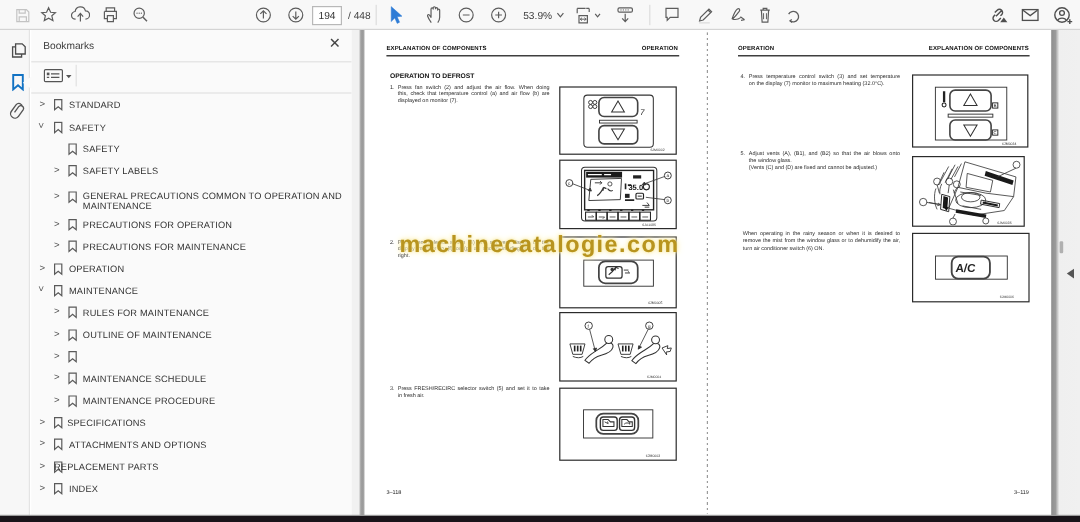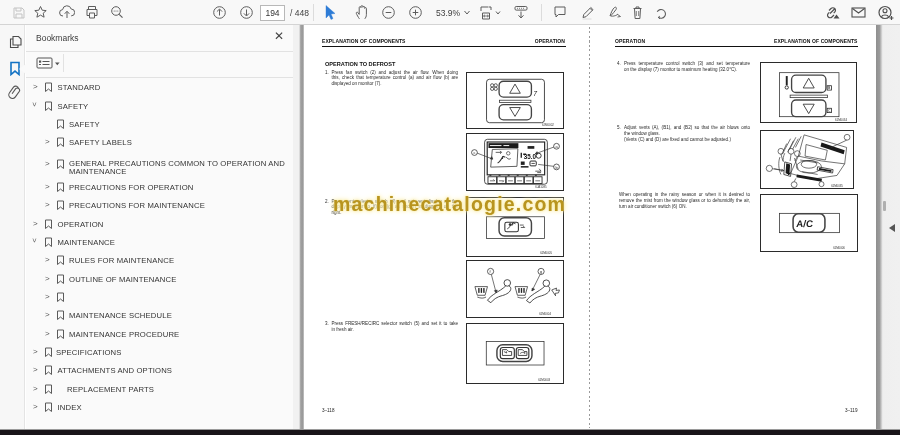--- a/index.html
+++ b/index.html
@@ -328,21 +328,21 @@
   <svg class="bmi" style="left:18px" width="9" height="11" viewBox="0 0 9 11">
           <path d="M1.5 1 h6 v8.5 l-3 -2.5 l-3 2.5 z" fill="none" stroke="#5a5a5a" stroke-width="1"></path>
         </svg>
   <span class="btxt" style="left:31.5px">ATTACHMENTS AND OPTIONS</span>
 </div>
 <div class="row" style="top:354.6px; left:0px; width:267px">
   <span class="chev" style="left:7px">&gt;</span>
   <svg class="bmi" style="left:18px" width="9" height="11" viewBox="0 0 9 11">
           <path d="M1.5 1 h6 v8.5 l-3 -2.5 l-3 2.5 z" fill="none" stroke="#5a5a5a" stroke-width="1"></path>
         </svg>
-  <span class="btxt" style="left:41px">REPLACEMENT PARTS</span>
+  <span class="btxt" style="left:19px">REPLACEMENT PARTS</span>
 </div>
 <div class="row" style="top:373.0px; left:0px; width:267px">
   <span class="chev" style="left:7px">&gt;</span>
   <svg class="bmi" style="left:18px" width="9" height="11" viewBox="0 0 9 11">
           <path d="M1.5 1 h6 v8.5 l-3 -2.5 l-3 2.5 z" fill="none" stroke="#5a5a5a" stroke-width="1"></path>
         </svg>
   <span class="btxt" style="left:31.5px">INDEX</span>
 </div>
 </div>
 

